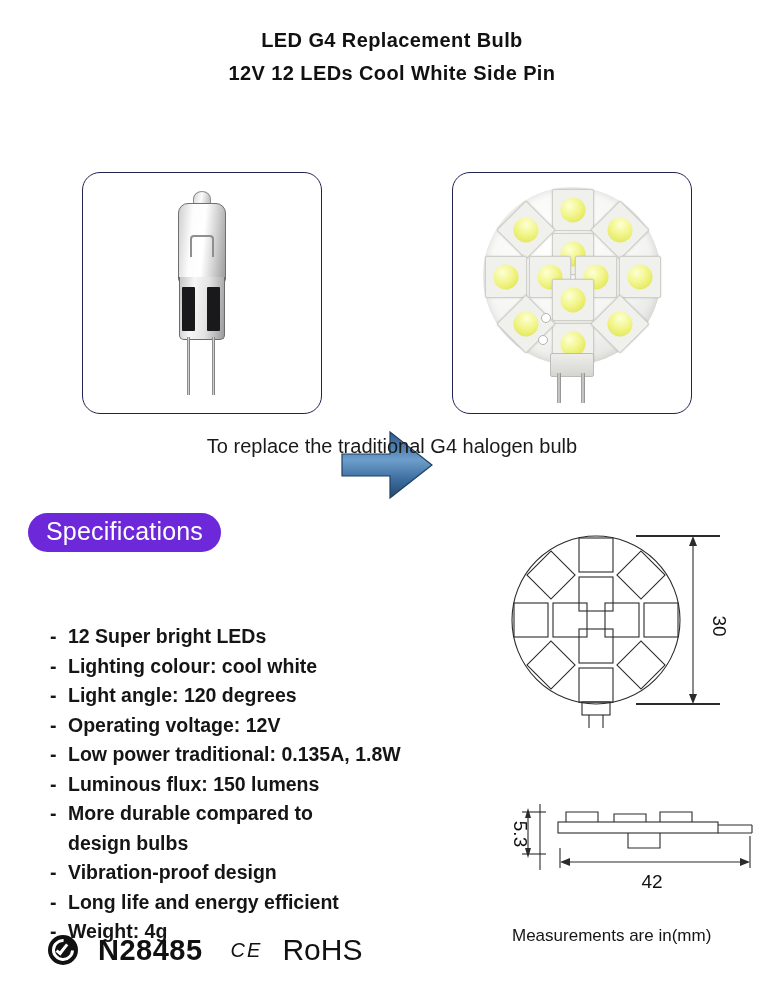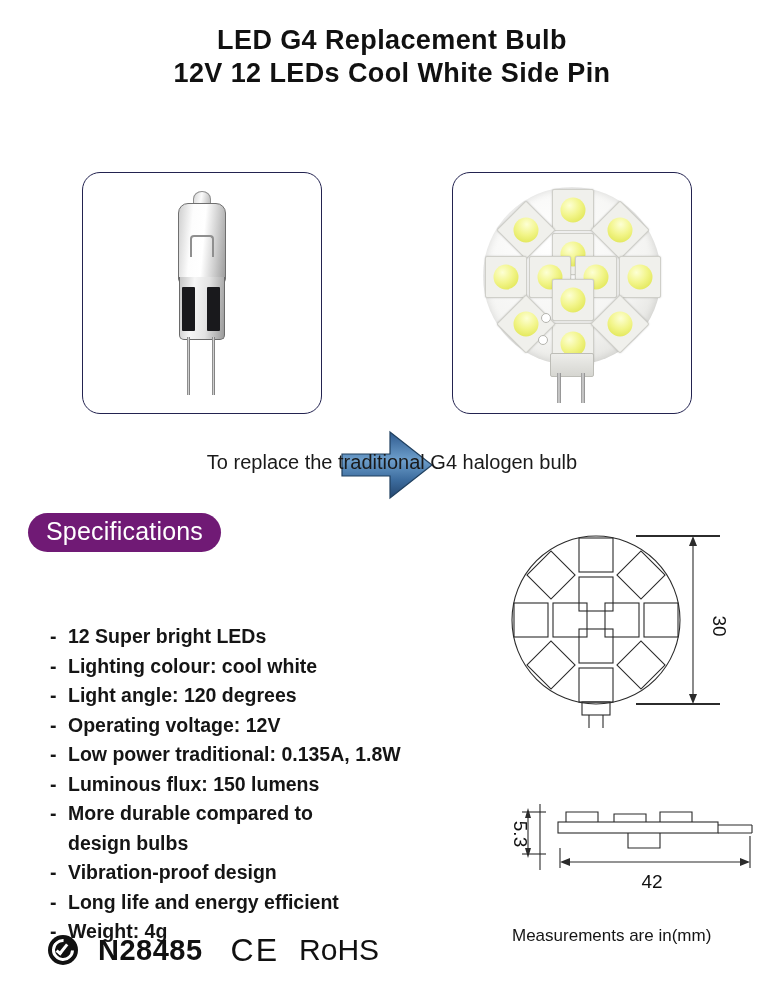--- a/index.html
+++ b/index.html
@@ -19,21 +19,21 @@
 
   
   #title-block {
     position: absolute;
     top: 24px;
     left: 0;
     width: 784px;
     text-align: center;
   }
   .title-line {
-    font-size: 27px;
+    font-size: 20px;
     font-weight: bold;
     letter-spacing: 0.4px;
     line-height: 33px;
     color: #111111;
     white-space: nowrap;
   }
 
   
   #photo-row {
     position: absolute;
@@ -180,29 +180,28 @@
 
   
   #replace-caption {
     position: absolute;
     top: 435px;
     left: 0;
     width: 784px;
     text-align: center;
     font-size: 20px;
     color: #1a1a1a;
-    margin-top: 16px;
   }
 
   
   #spec-badge {
     position: absolute;
     left: 28px;
     top: 513px;
-    background: #701a75;
+    background: #6d28d9;
     color: #ffffff;
     font-size: 25px;
     padding: 4px 18px 6px 18px;
     border-radius: 20px;
     letter-spacing: 0.2px;
   }
   #spec-list {
     position: absolute;
     left: 34px;
     top: 606px;
@@ -262,24 +261,25 @@
     transform: rotate(38deg);
     box-sizing: border-box;
   }
   #cert-n-number {
     font-size: 29px;
     font-weight: bold;
     letter-spacing: 0.5px;
     color: #111111;
   }
   #ce-mark {
-    font-size: 32px;
+    font-size: 20px;
     color: #111111;
     letter-spacing: 2px;
     margin-left: 8px;
+    font-style: italic;
   }
   #rohs-mark {
     font-size: 30px;
     color: #111111;
   }
 
   
   #drawing-front {
     position: absolute;
     left: 508px;

